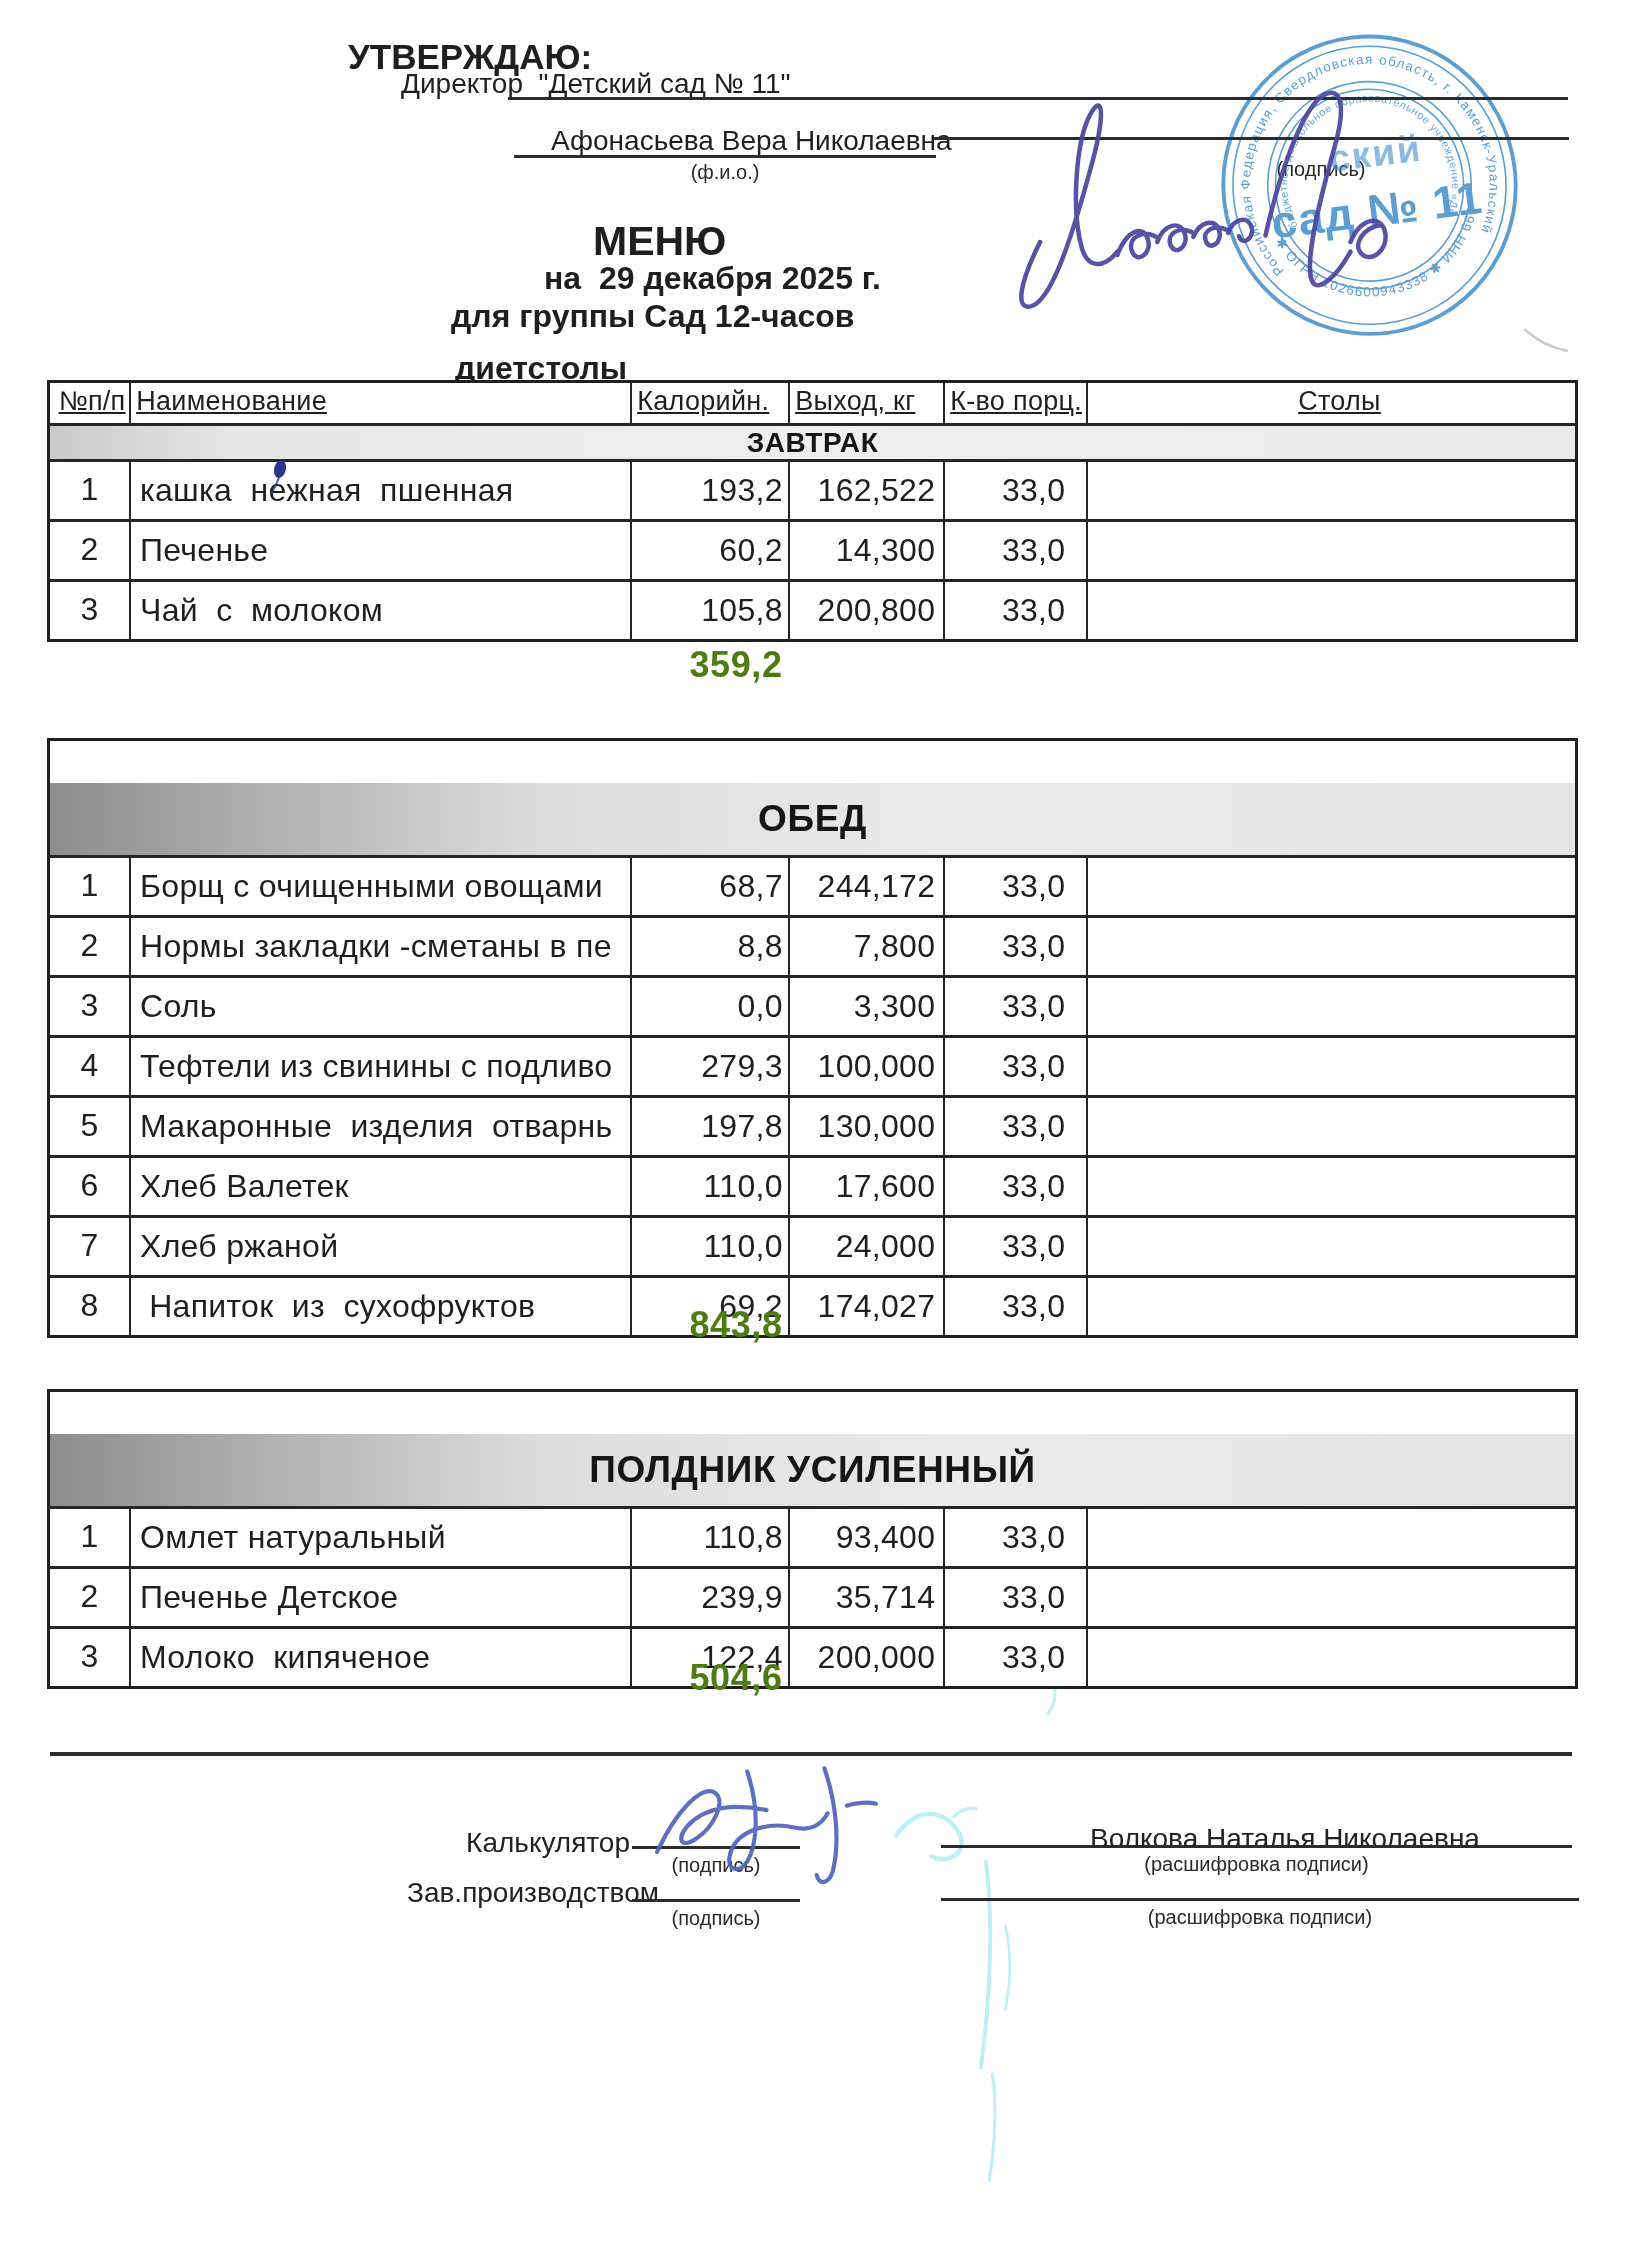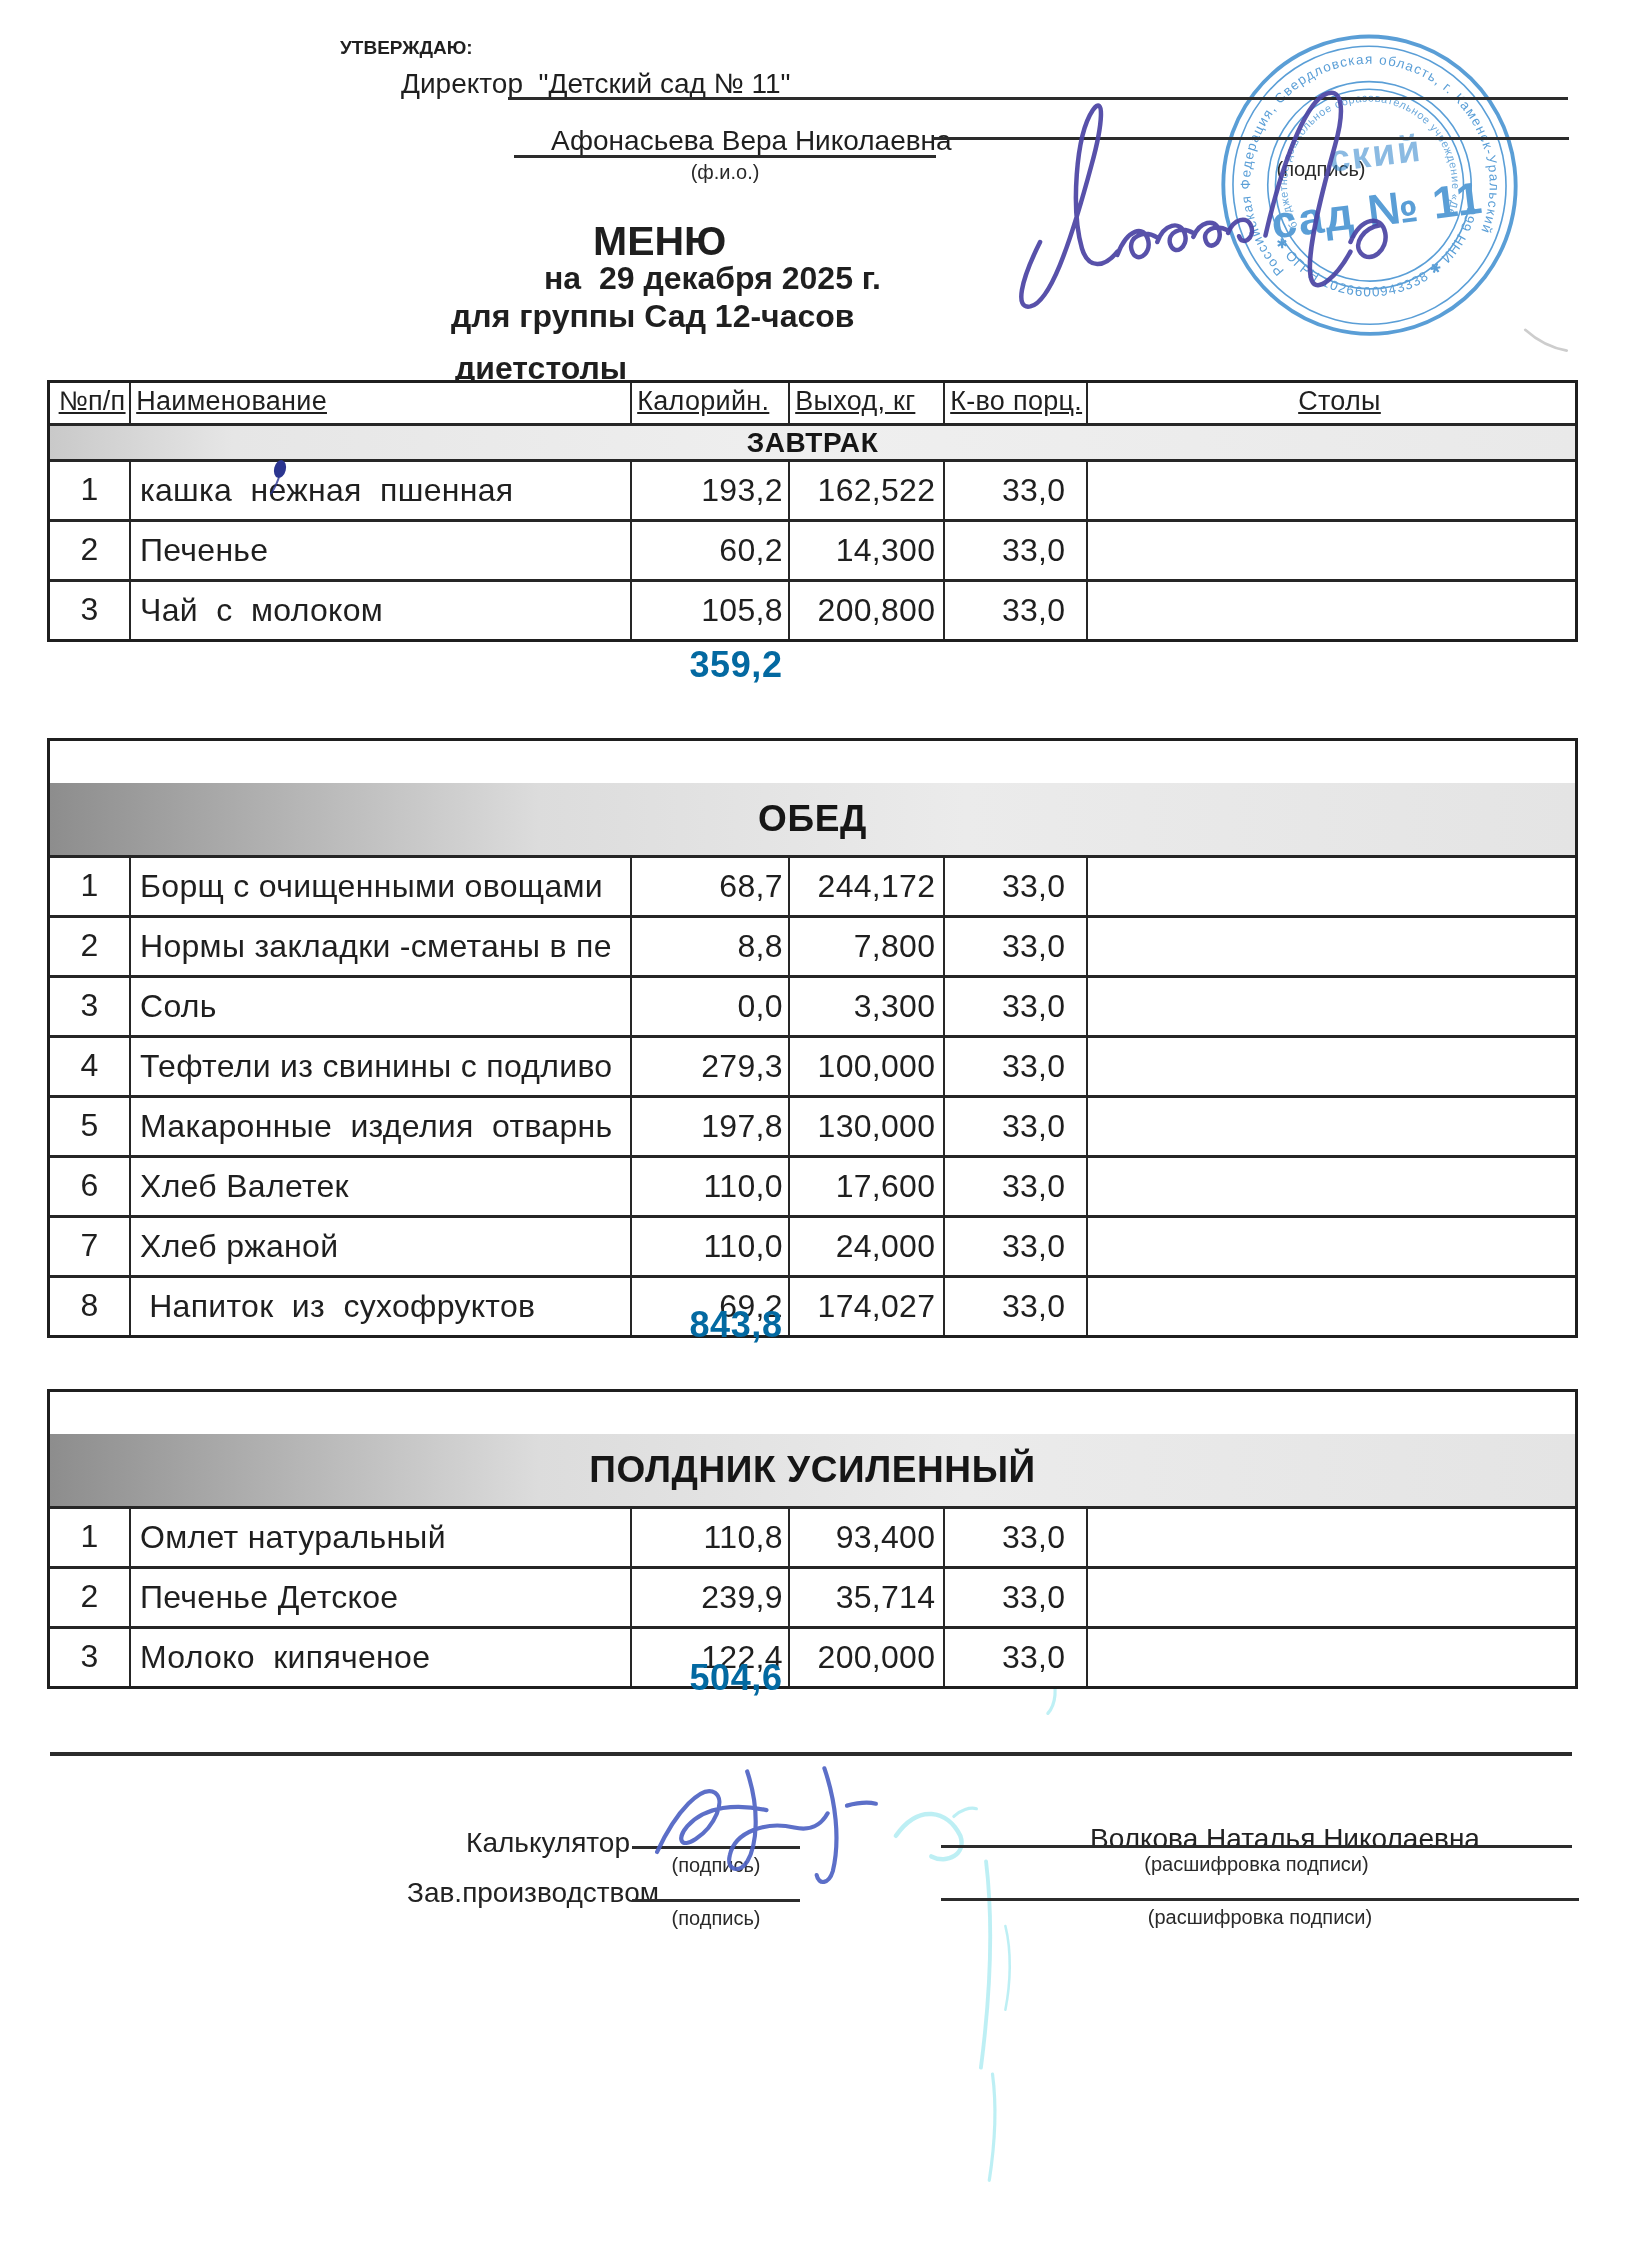--- a/index.html
+++ b/index.html
@@ -20,29 +20,29 @@
   .thead .col-tables{justify-content:center;padding-left:16px;}
   .rows .trow{height:57px;}
   .col-num{justify-content:center;padding-bottom:11px;}
   .col-name{padding-left:9px;white-space:pre;}
   .col-cal{justify-content:flex-end;padding-right:5.2px;}
   .col-out{justify-content:flex-end;padding-right:7.7px;}
   .col-qty{justify-content:flex-end;padding-right:20.6px;}
   .band{display:flex;align-items:center;justify-content:center;border-bottom:3.2px solid #262626;font-weight:700;color:#161616;}
   .band-light{height:33px;font-size:28px;letter-spacing:0.6px;background:linear-gradient(90deg,#c9c9c9 0%,#e6e6e6 12%,#efefef 50%,#e9e9e9 100%);}
   .band-big{height:72px;font-size:37px;letter-spacing:0.6px;background:linear-gradient(90deg,#8d8d8d 0%,#b5b5b5 16%,#dcdcdc 32%,#ebebeb 60%,#e4e4e4 100%);margin-top:42px;}
-  .total{position:absolute;left:657px;width:158px;text-align:center;font-size:36px;font-weight:700;letter-spacing:0.6px;color:#0369a1;z-index:2;}
+  .total{position:absolute;left:657px;width:158px;text-align:center;font-size:36px;font-weight:700;letter-spacing:0.6px;color:#4d7c0f;z-index:2;}
   .ftlabel{font-size:28px;color:#222;}
   .fname{font-size:28px;color:#222;}
   svg{position:absolute;overflow:visible;}
 </style>
 </head>
 <body>
 
-<div class="abs b" style="left:340px;top:37px;font-size:19px;">УТВЕРЖДАЮ:</div>
+<div class="abs b" style="left:348px;top:37px;font-size:35px;">УТВЕРЖДАЮ:</div>
 <div class="abs pre" style="left:401px;top:68px;font-size:28px;">Директор  "Детский сад № 11"</div>
 <div class="hline" style="left:508px;top:97px;width:1060px;"></div>
 
 <div class="abs" style="left:551px;top:125px;font-size:28px;">Афонасьева Вера Николаевна</div>
 <div class="hline" style="left:514px;top:155px;width:422px;"></div>
 <div class="abs caption" style="left:514px;top:161px;width:422px;">(ф.и.о.)</div>
 
 <div class="hline" style="left:933px;top:137px;width:636px;"></div>
 <div class="abs caption" style="left:1192px;top:158px;width:258px;">(подпись)</div>
 

